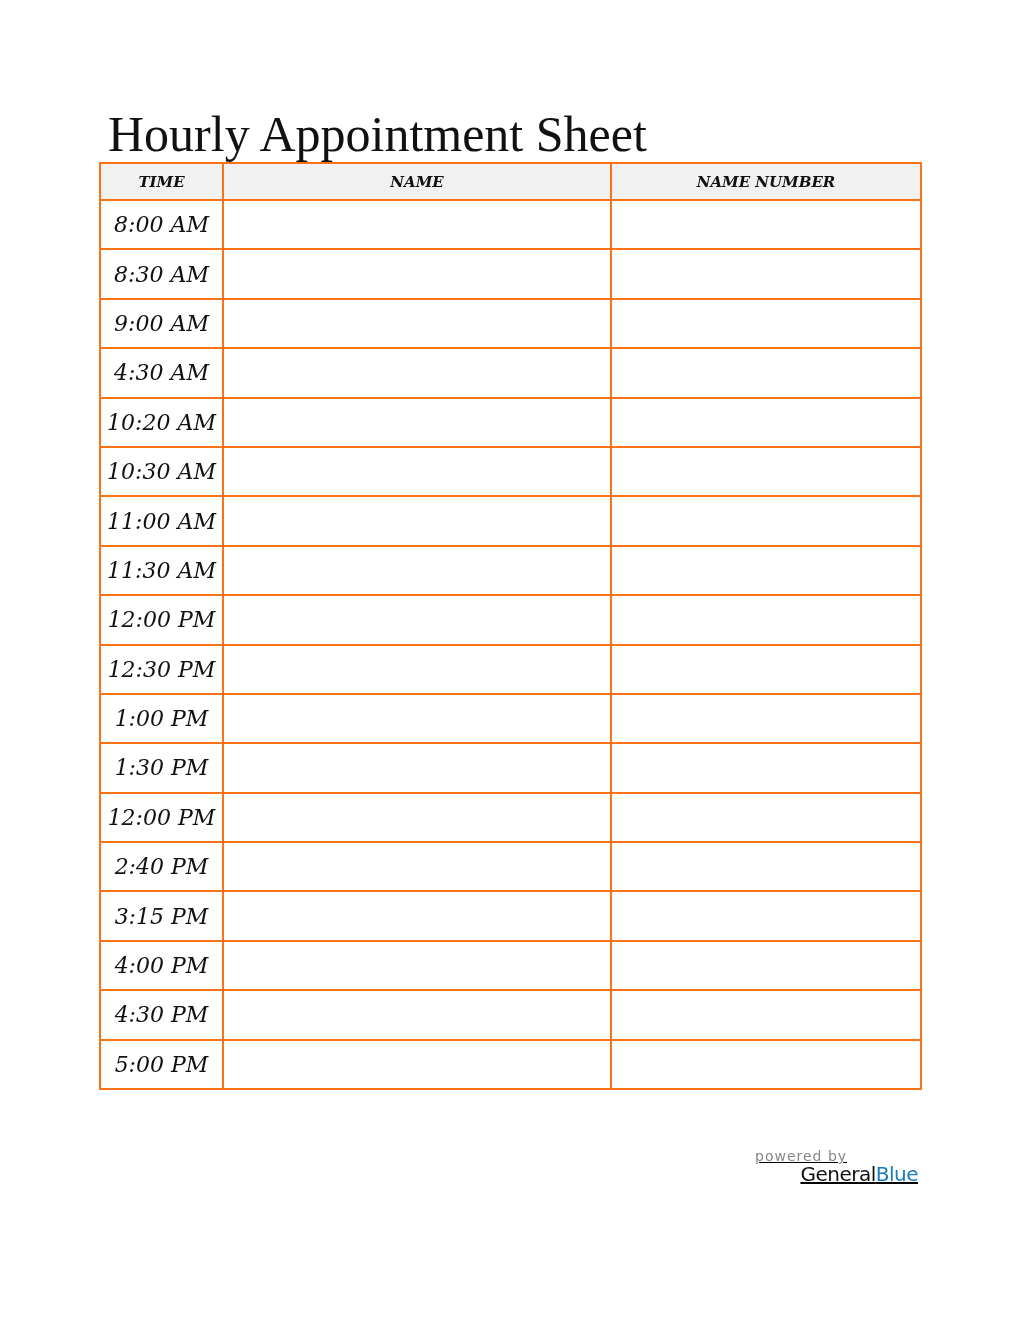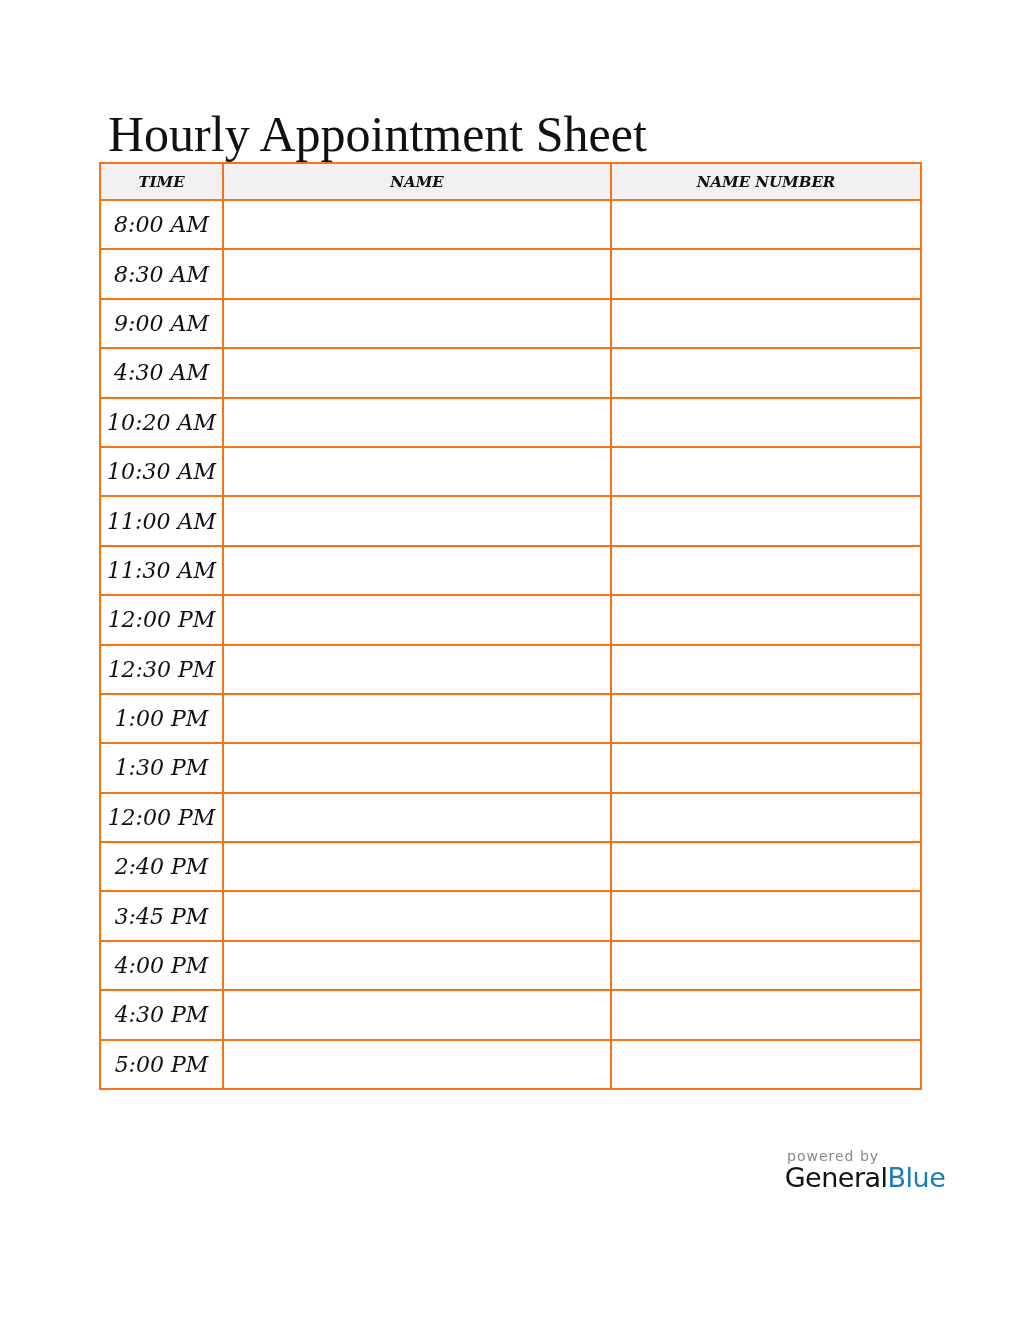--- a/index.html
+++ b/index.html
@@ -15,23 +15,23 @@
     border-collapse:collapse; table-layout:fixed;
     font-family:"Liberation Serif", serif;
   }
   .sheet th, .sheet td { border:2px solid #f97316; padding:0; text-align:center;font-style:italic; }
   .sheet th {
     background:#f1f1f1; height:35px; font-size:17px; font-weight:bold; color:#111;
     font-family:"DejaVu Serif", serif; font-size:15px;
   }
   .sheet td { height:47.4px; font-size:20px; color:#111; }
   .sheet td.time { font-family:"DejaVu Serif", serif; font-size:22px;margin-left:32px; }
-  .footer { position:absolute; left:780px; top:1148px; width:170px; text-align:center; }
+  .footer { position:absolute; left:748px; top:1148px; width:170px; text-align:center;text-decoration:underline; }
   .powered { font-family:"DejaVu Sans", sans-serif; font-size:14px; color:#888; letter-spacing:1px; display:block; text-align:left; padding-left:7px; }
-  .brand { font-family:"DejaVu Sans", sans-serif; font-size:27px; display:block; text-align:center; margin-top:-2px; letter-spacing:-0.5px; }
+  .brand { font-family:"DejaVu Sans", sans-serif; font-size:20px; display:block; text-align:right; margin-top:-2px; letter-spacing:-0.5px; }
   .brand .g { color:#111; }
   .brand .b { color:#1a7abf; }
 </style>
 </head>
 <body>
 
 <div class="title">Hourly Appointment Sheet</div>
 
 <table class="sheet">
   <colgroup>
@@ -111,21 +111,21 @@
         <td class="time">12:00 PM</td>
         <td></td>
         <td></td>
       </tr>
       <tr>
         <td class="time">2:40 PM</td>
         <td></td>
         <td></td>
       </tr>
       <tr>
-        <td class="time">3:45 PM</td>
+        <td class="time">3:15 PM</td>
         <td></td>
         <td></td>
       </tr>
       <tr>
         <td class="time">4:00 PM</td>
         <td></td>
         <td></td>
       </tr>
       <tr>
         <td class="time">4:30 PM</td>

